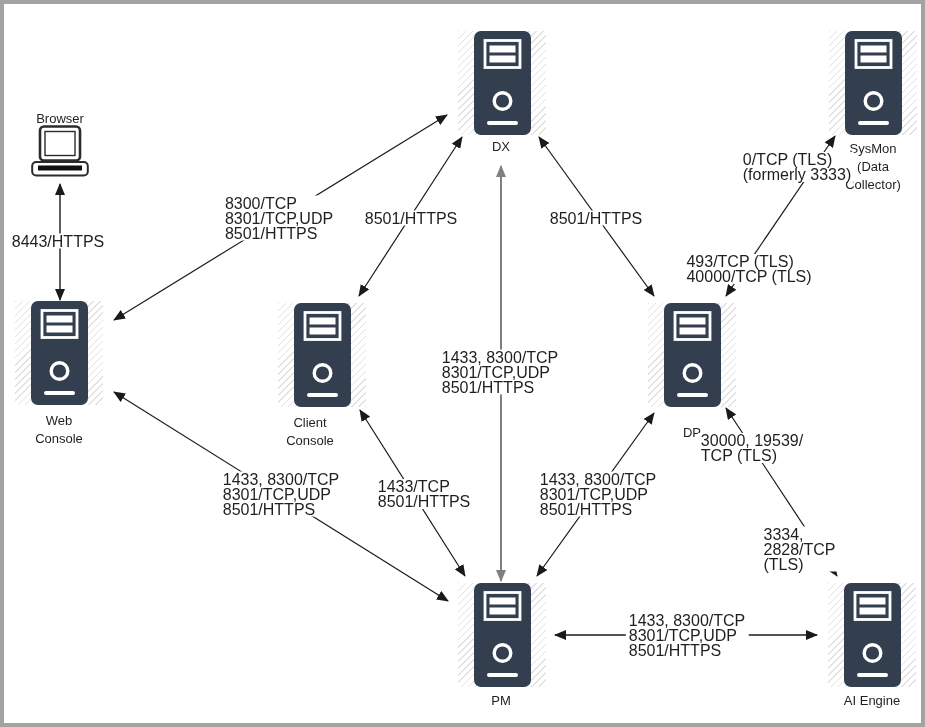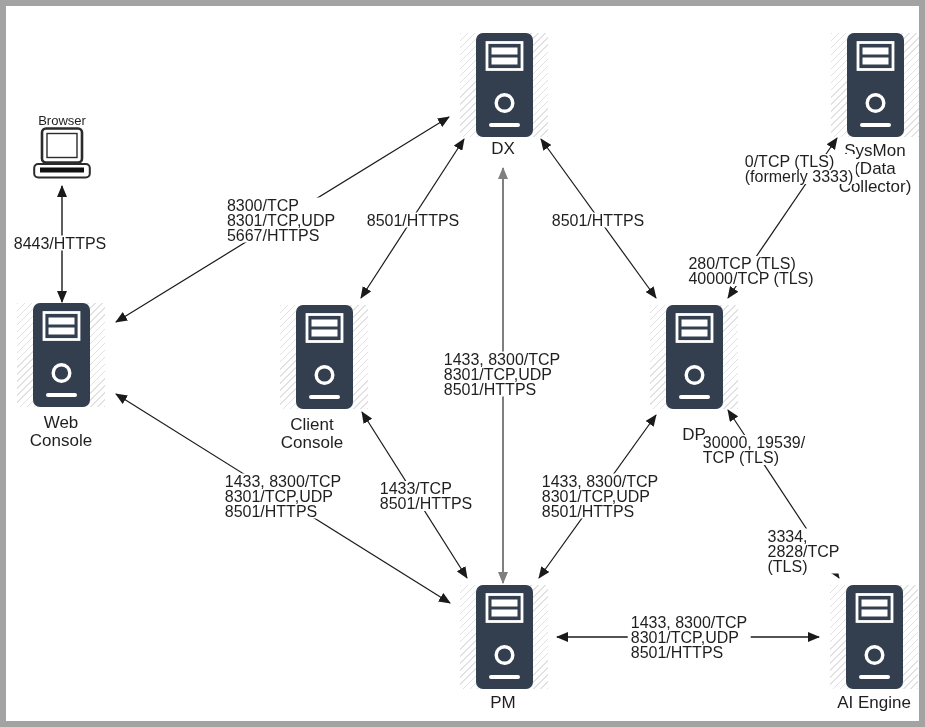--- a/index.html
+++ b/index.html
@@ -1,32 +1,32 @@
 <!DOCTYPE html>
 <html><head>
 <meta charset="utf-8">
 <style>
   html,body{margin:0;padding:0;background:#fff;}
   .canvas{
     position:relative;width:925px;height:727px;box-sizing:border-box;
-    background:#fff;border:6px solid #a3a3a3;overflow:hidden;
+    background:#fff;border:4px solid #a3a3a3;overflow:hidden;
     font-family:"Liberation Sans",sans-serif;color:#1f1f1f;
   }
   .wires{position:absolute;left:0;top:0;}
   .node{position:absolute;}
   .hatch{
     position:absolute;left:0;top:0;width:88px;height:104px;
     background:repeating-linear-gradient(135deg,
       rgba(178,178,178,.38) 0px, rgba(178,178,178,.38) 1px,
       rgba(255,255,255,0) 1px, rgba(255,255,255,0) 5px);
   }
   .tower{position:absolute;left:15.5px;top:0;}
   .node-label{
     position:absolute;transform:translateX(-50%);
-    text-align:center;font-size:17px;line-height:18px;
+    text-align:center;font-size:13px;line-height:18px;
     white-space:pre-line;width:150px;
   }
   .edge-label{
     position:absolute;transform:translate(-50%,-50%);
     text-align:left;font-size:16px;line-height:15px;
     background:#fff;padding:0 3px;white-space:pre-line;
   }
 </style>
 </head>
 <body>
@@ -156,37 +156,37 @@
       <rect x="15.5" y="24.5" width="26" height="7" fill="#fff"></rect>
       <circle cx="28.5" cy="70" r="8.3" fill="none" stroke="#fff" stroke-width="3.4"></circle>
       <rect x="13" y="90" width="31" height="4" rx="2" fill="#fff"></rect>
     </svg>
   </div>
   <div class="node-label" style="left:868px;top:688px;">AI Engine</div>
 
   <div class="edge-label" style="left:54px;top:237px;">8443/HTTPS</div>
   <div class="edge-label" style="left:275px;top:214px;">8300/TCP
 8301/TCP,UDP
-5667/HTTPS</div>
+8501/HTTPS</div>
   <div class="edge-label" style="left:407px;top:214px;">8501/HTTPS</div>
   <div class="edge-label" style="left:592px;top:214px;">8501/HTTPS</div>
   <div class="edge-label" style="left:496px;top:368px;">1433, 8300/TCP
 8301/TCP,UDP
 8501/HTTPS</div>
   <div class="edge-label" style="left:277px;top:490px;">1433, 8300/TCP
 8301/TCP,UDP
 8501/HTTPS</div>
   <div class="edge-label" style="left:420px;top:490px;">1433/TCP
 8501/HTTPS</div>
   <div class="edge-label" style="left:594px;top:490px;">1433, 8300/TCP
 8301/TCP,UDP
 8501/HTTPS</div>
   <div class="edge-label" style="left:793px;top:163px;">0/TCP (TLS)
 (formerly 3333)</div>
-  <div class="edge-label" style="left:745px;top:265px;">280/TCP (TLS)
+  <div class="edge-label" style="left:745px;top:265px;">493/TCP (TLS)
 40000/TCP (TLS)</div>
   <div class="edge-label" style="left:748px;top:444px;">30000, 19539/
 TCP (TLS)</div>
   <div class="edge-label" style="left:810px;top:545px;">3334, 2828/TCP
 (TLS)</div>
   <div class="edge-label" style="left:683px;top:631px;">1433, 8300/TCP
 8301/TCP,UDP
 8501/HTTPS</div>
 
 </div>

